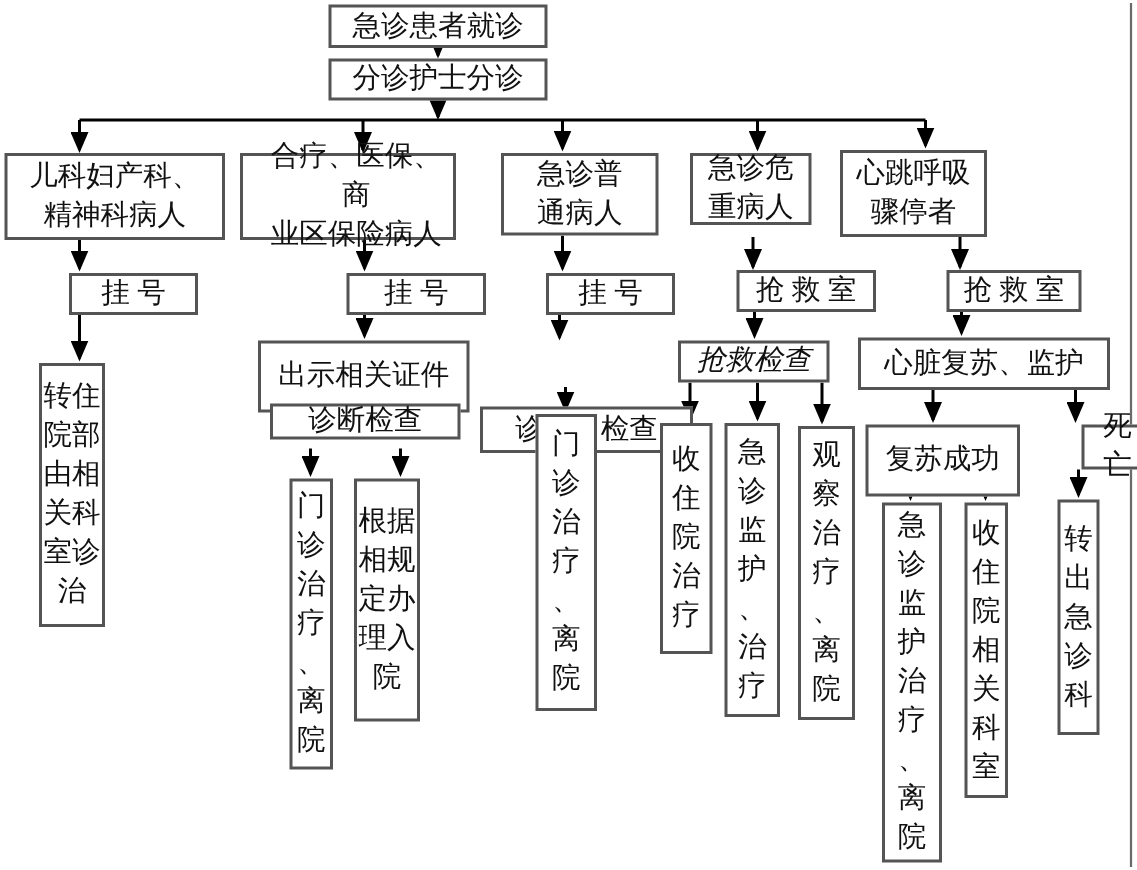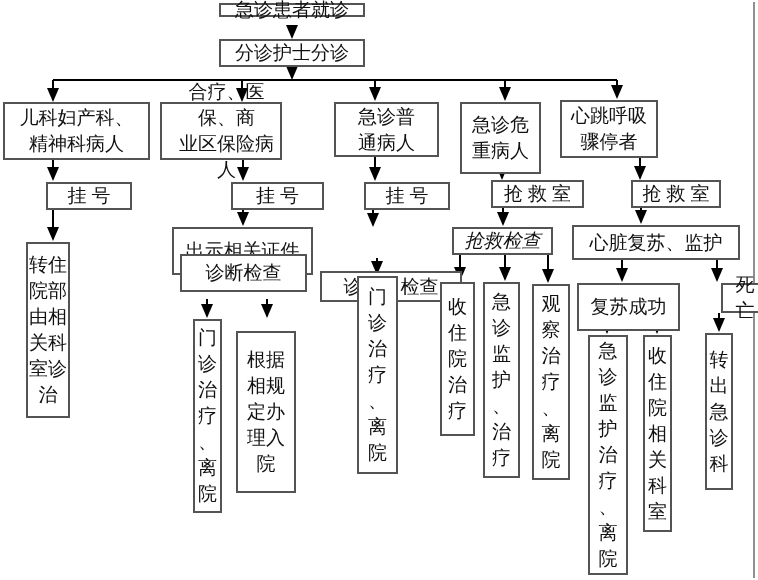--- a/index.html
+++ b/index.html
@@ -8,37 +8,37 @@
     font-family:"Liberation Serif","DejaVu Serif",serif;color:#111;
   }
   .canvas svg{position:absolute;left:0;top:0;}
   .node{
     position:absolute;box-sizing:border-box;border:2px solid #545454;background:#fff;
     display:flex;align-items:center;justify-content:center;text-align:center;
     white-space:pre-line;font-size:19px;line-height:26px;padding:1px;
   }
   .sp{letter-spacing:5px;padding-left:6px;margin-left:34px;}
   
-  #n-a  {left:219px;top:3px;  width:146px;height:14px;}
+  #n-a  {left:219px;top:3px;  width:146px;height:29px;}
   #n-b  {left:219px;top:39px; width:146px;height:28px;}
   #n-h1 {left:3px;  top:102px;width:147px;height:58px;}
-  #n-h2 {left:160px;top:102px;width:122px;height:58px;padding-left:12px;}
+  #n-h2 {left:160px;top:102px;width:144px;height:58px;padding-left:12px;}
   #n-h3 {left:334px;top:102px;width:105px; height:55px;}
-  #n-h4 {left:460px;top:102px;width:81px; height:72px;}
+  #n-h4 {left:460px;top:102px;width:81px; height:48px;}
   #n-h5 {left:560px;top:100px;width:98px; height:58px;}
   #n-r1 {left:12px; top:182px;width:86px; height:28px;}
   #n-r2 {left:197px;top:182px;width:93px; height:28px;}
   #n-r3 {left:330px;top:182px;width:86px; height:28px;}
   #n-r4 {left:457px;top:180px;width:93px; height:28px;}
   #n-r5 {left:597px;top:180px;width:90px; height:28px;}
   #n-c1 {left:26px; top:242px;width:44px; height:176px;}
   #n-c2a{left:172px;top:227px;width:141px;height:48px;text-align:center;}
-  #n-c2b{left:180px;top:254px;width:127px;height:38px;}
+  #n-c2b{left:180px;top:269px;width:127px;height:24px;}
   #n-c2c{left:193px;top:319px;width:29px; height:194px;}
-  #n-c2d{left:236px;top:331px;width:60px; height:162px;}
+  #n-c2d{left:236px;top:319px;width:44px; height:162px;}
   #n-c3a{left:320px;top:227px;width:142px;height:31px;margin-top:44px;}
   #n-c3b{left:357px;top:276px;width:41px; height:198px;}
   #n-c4a{left:452px;top:227px;width:101px;height:28px;font-style:italic;}
   #n-c4b{left:440px;top:282px;width:35px; height:154px;}
   #n-c4c{left:483px;top:282px;width:37px; height:196px;}
   #n-c4d{left:532px;top:284px;width:38px; height:196px;}
   #n-c5a{left:572px;top:225px;width:168px;height:35px;}
   #n-c5b{left:577px;top:283px;width:103px;height:48px;}
   #n-c5c{left:687px;top:283px;width:48px; height:30px;}
   #n-c5d{left:588px;top:335px;width:40px; height:240px;}

